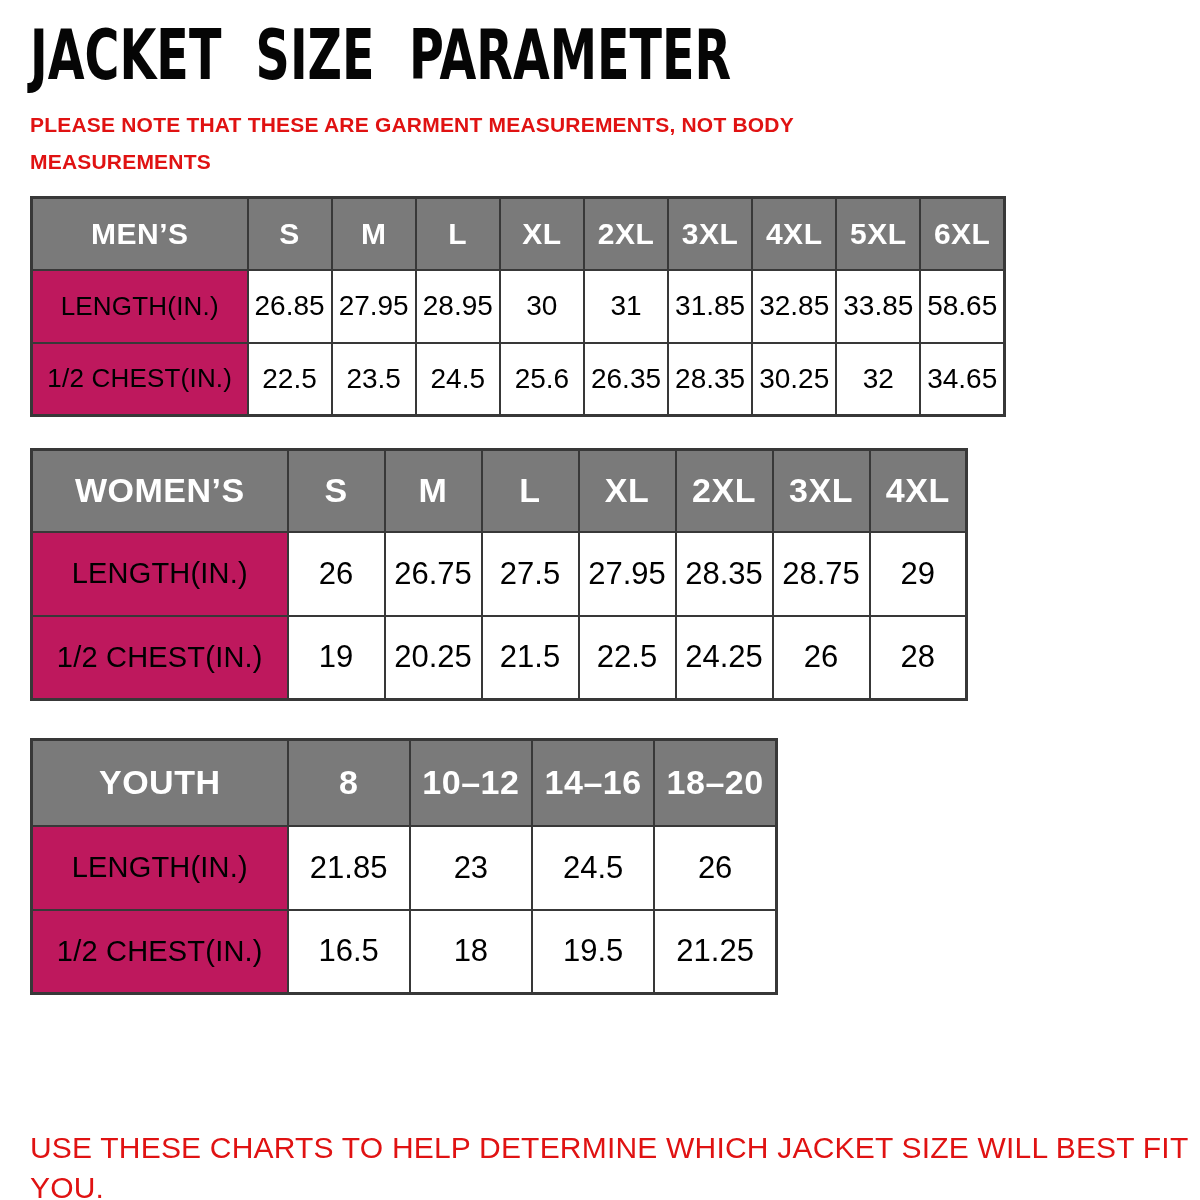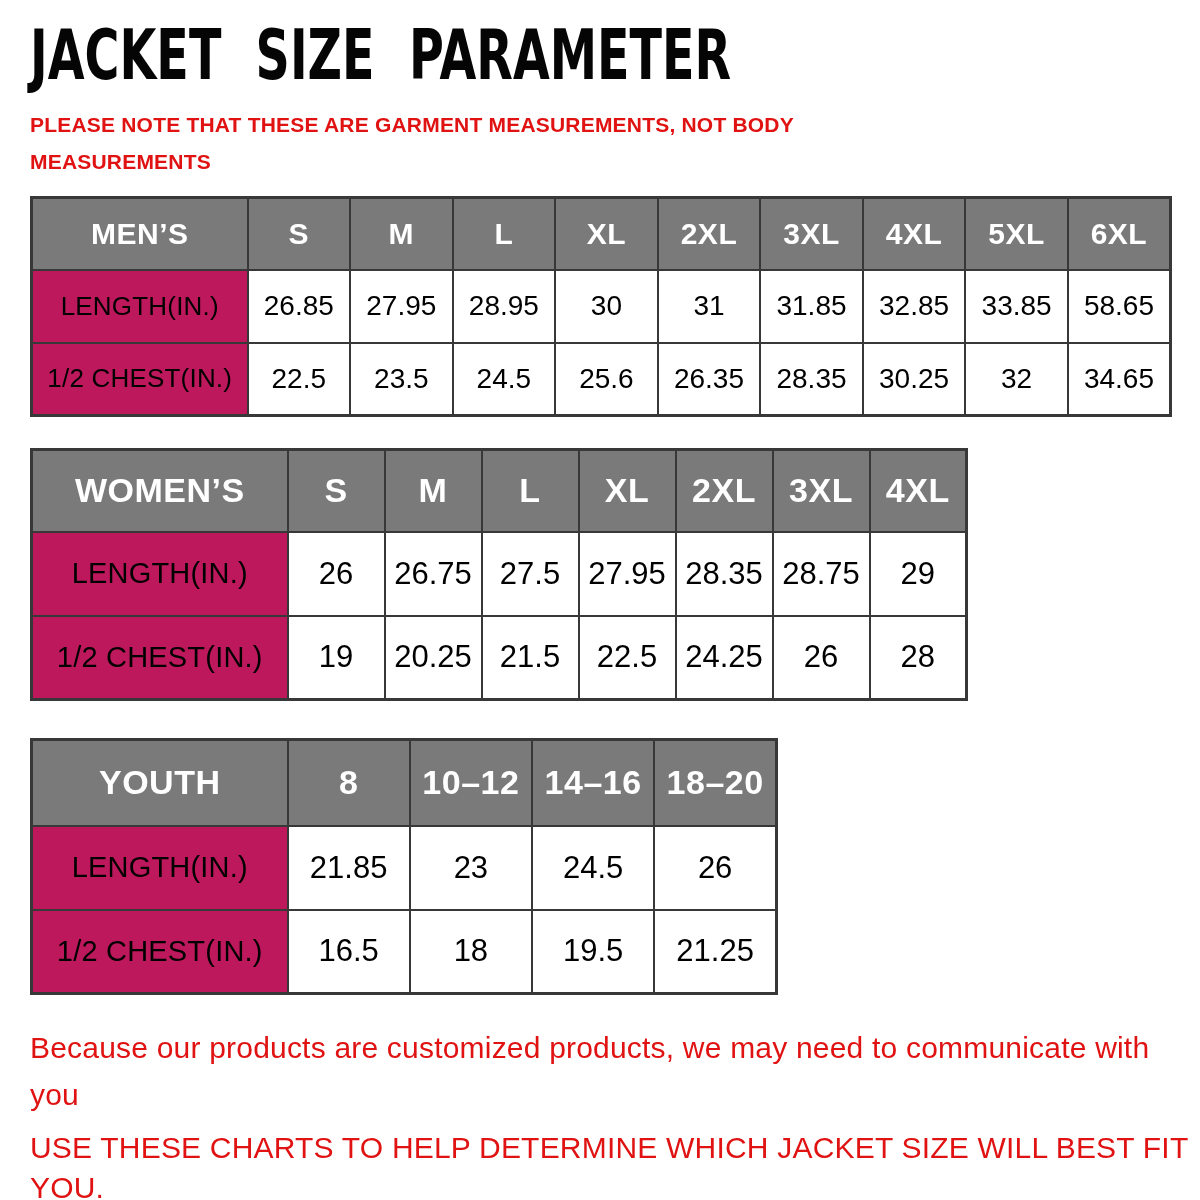--- a/index.html
+++ b/index.html
@@ -30,21 +30,21 @@
   .sz th,.sz td{
     border:2px solid #383838;text-align:center;vertical-align:middle;
     padding:0;overflow:hidden;
   }
   .sz thead th{
     background:#7a7a7a;color:#ffffff;font-weight:bold;letter-spacing:0.5px;
   }
   .sz tbody th{background:#be185d;color:#000;font-weight:normal;letter-spacing:0.2px;}
   .sz tbody td{color:#000;font-weight:normal;}
 
-  .tbl-mens{width:1142px;}
+  .tbl-mens{width:976px;}
   .tbl-mens col.label-col{width:216px;}
   .tbl-mens thead tr{height:72px;}
   .tbl-mens tbody tr{height:73px;}
   .tbl-mens thead th{font-size:30px;}
   .tbl-mens tbody th{font-size:26px;}
   .tbl-mens tbody td{font-size:28px;}
 
   .tbl-womens{width:938px;}
   .tbl-womens col.label-col{width:256px;}
   .tbl-womens thead tr{height:82px;}
@@ -216,16 +216,15 @@
             <td>18</td>
             <td>19.5</td>
             <td>21.25</td>
           </tr>
         </tbody>
       </table>
     </div>
 </div>
 
 <div class="footer-paragraph">
-  <div>Because our products are customized products, we may need to communicate with you</div>
 </div>
 
 <div class="fit-note">USE THESE CHARTS TO HELP DETERMINE WHICH JACKET SIZE WILL BEST FIT YOU.</div>
 
 </body></html>

